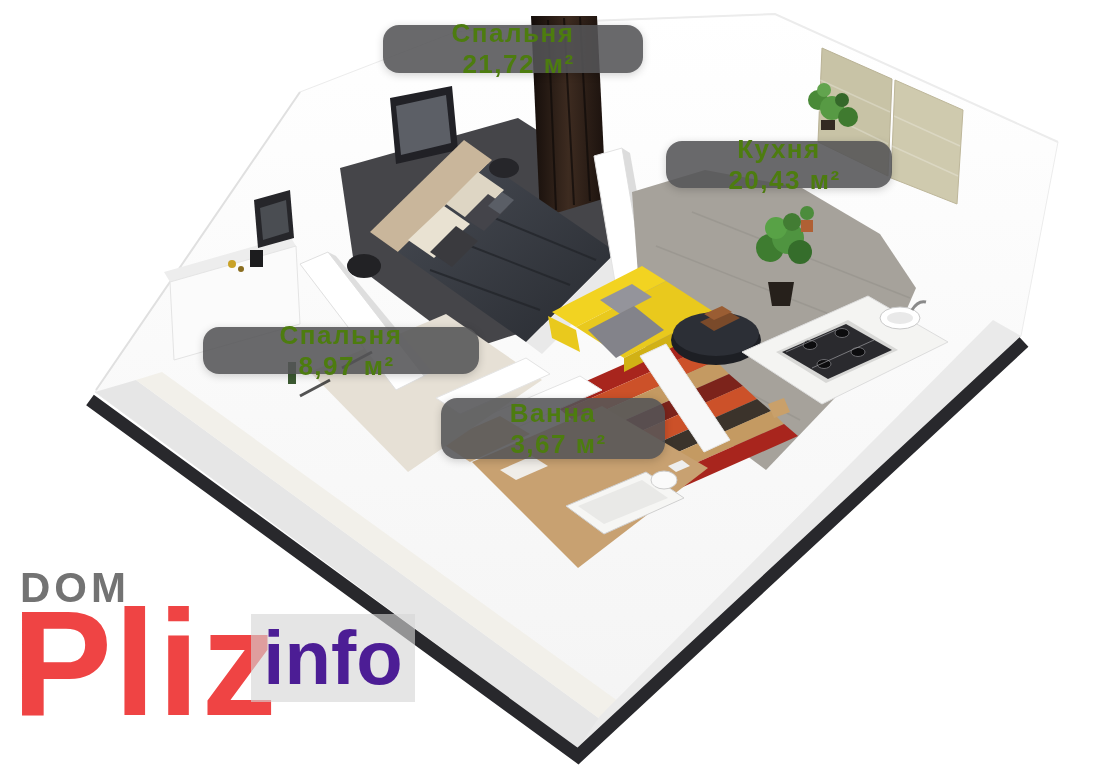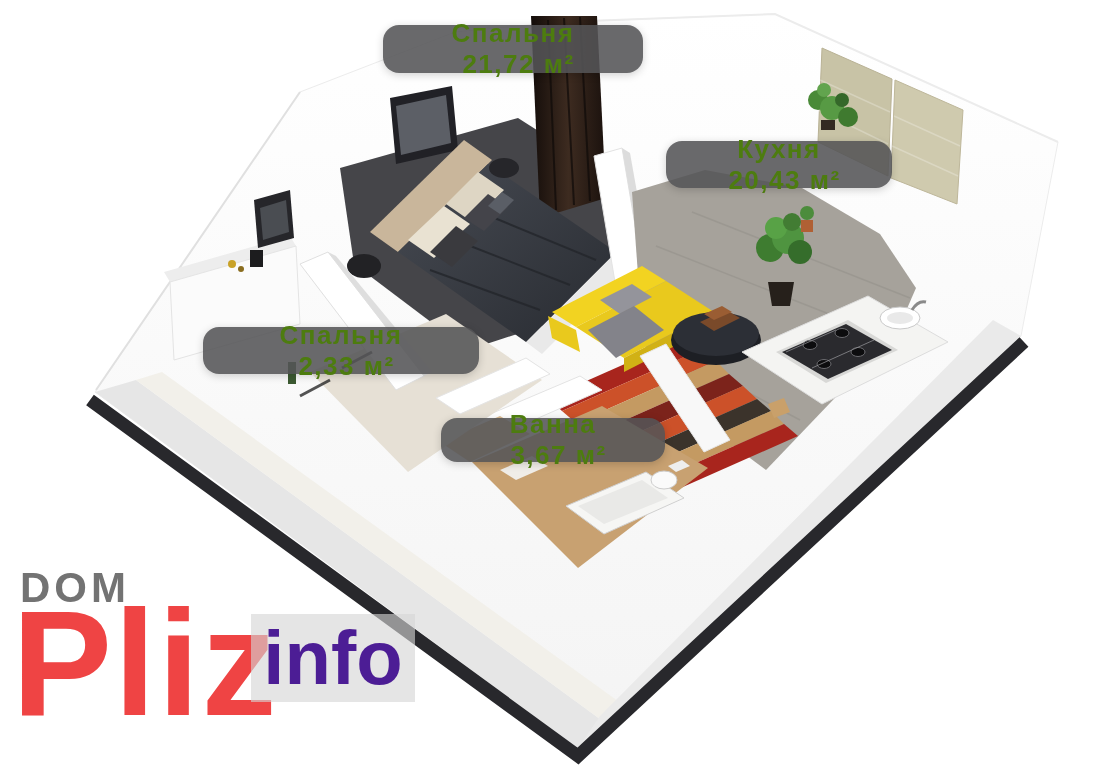--- a/index.html
+++ b/index.html
@@ -11,21 +11,21 @@
   .room-label{
     position:absolute;z-index:20;display:flex;align-items:center;justify-content:center;
     background:rgba(84,84,87,0.88);border-radius:16px;color:#4d7c0f;
     font-weight:bold;font-size:26px;letter-spacing:1.5px;
     box-shadow:0 2px 8px rgba(0,0,0,0.18);white-space:nowrap;flex-direction:column;
   }
   .room-label .area{margin-left:11px;}
   #label-bedroom {left:383px;top:25px;width:260px;height:48px;}
   #label-kitchen {left:666px;top:141px;width:226px;height:47px;}
   #label-hallway {left:203px;top:327px;width:276px;height:47px;}
-  #label-bathroom{left:441px;top:418px;width:224px;height:44px;}
+  #label-bathroom{left:441px;top:398px;width:224px;height:61px;}
   .watermark{position:absolute;z-index:30;pointer-events:none;font-weight:bold;}
   #wm-dom {left:20px;top:564px;font-size:42px;color:#737373;letter-spacing:4px;}
   #wm-pliz{left:12px;top:588px;font-size:150px;color:#ef4444;letter-spacing:2px;line-height:1;}
   #wm-info-box{
     left:251px;top:614px;width:164px;height:88px;background:rgba(213,213,213,0.62);
     display:flex;align-items:center;justify-content:center;
   }
   #wm-info-box .txt{color:#4c1d95;font-size:76px;font-weight:bold;line-height:1;}
 </style>
 </head>
@@ -203,21 +203,21 @@
   <div class="room-label" id="label-bedroom">
     <span>Спальня</span>
     <span class="area">21,72 м²</span>
   </div>
   <div class="room-label" id="label-kitchen">
     <span>Кухня</span>
     <span class="area">20,43 м²</span>
   </div>
   <div class="room-label" id="label-hallway">
     <span>Спальня</span>
-    <span class="area">2,33 м²</span>
+    <span class="area">8,97 м²</span>
   </div>
   <div class="room-label" id="label-bathroom">
     <span>Ванна</span>
     <span class="area">3,67 м²</span>
   </div>
 
   <div class="watermark" id="wm-dom">DOM</div>
   <div class="watermark" id="wm-pliz">Pliz</div>
   <div class="watermark" id="wm-info-box">
     <span class="txt">info</span>

